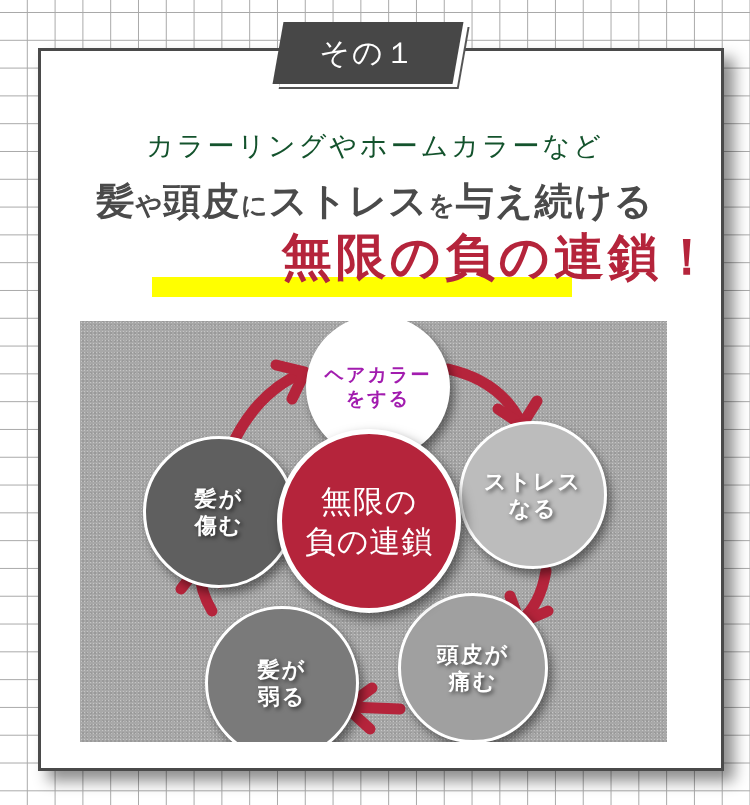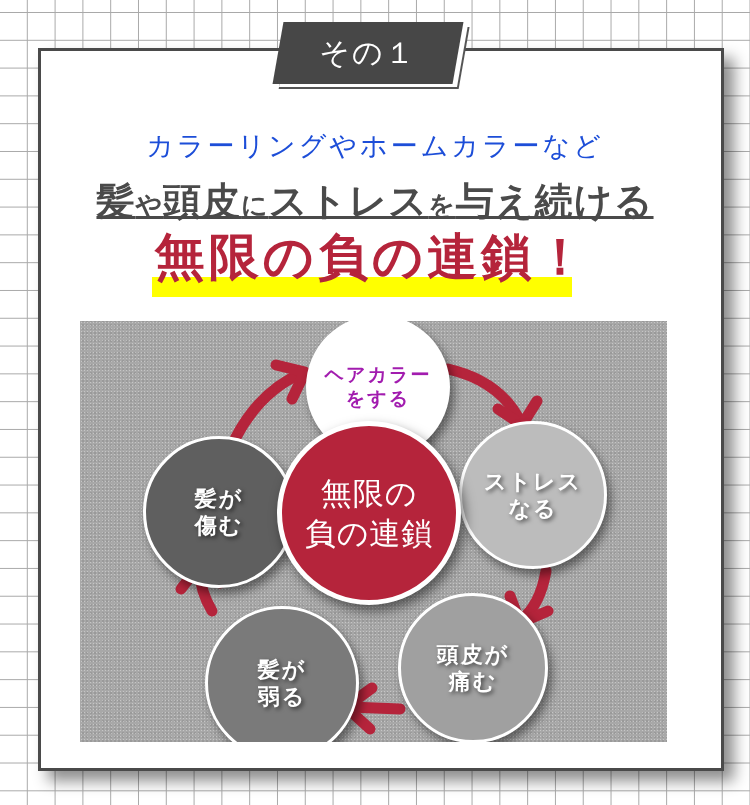--- a/index.html
+++ b/index.html
@@ -23,32 +23,32 @@
     background:#474747; transform:skewX(-10deg);
     box-shadow:6px 4px 0 -1px #ffffff, 7px 5px 0 0 #555;
   }
   .label-text {
     position:absolute; left:278px; top:22px; width:180px; height:62px;
     display:flex; align-items:center; justify-content:center;
     color:#ffffff; font-size:30px; font-family:"DejaVu Serif", serif; letter-spacing:2px;
   }
   .headline1 {
     position:absolute; left:0; width:750px; top:128px; text-align:center;
-    color:#1d4ed8; font-size:27px; letter-spacing:3px; font-family:"DejaVu Serif", serif;
+    color:#14532d; font-size:27px; letter-spacing:3px; font-family:"DejaVu Serif", serif;
   }
   .headline2 {
     position:absolute; left:0; width:750px; top:176px; text-align:center;
-    color:#4a4a4a; font-size:38px; font-weight:bold; letter-spacing:1px; font-family:"DejaVu Serif", serif;text-decoration:underline;
+    color:#4a4a4a; font-size:38px; font-weight:bold; letter-spacing:1px; font-family:"DejaVu Serif", serif;
   }
   .headline2 .small { font-size:26px; font-weight:bold; }
   .highlight {
     position:absolute; left:152px; top:277px; width:420px; height:20px; background:#ffff00;
   }
   .headline3 {
-    position:absolute; left:16px; width:712px; top:224px; text-align:center;
+    position:absolute; left:4px; width:712px; top:224px; text-align:right;
     color:#b5243b; font-size:50px; font-weight:bold; letter-spacing:4px; font-family:"DejaVu Serif", serif;
   }
   .panel {
     position:absolute; left:80px; top:321px; width:587px; height:421px;
     background:#a8a8a8;
     background-image:
       radial-gradient(rgba(255,255,255,0.35) 0.6px, transparent 0.9px),
       radial-gradient(rgba(80,80,80,0.25) 0.6px, transparent 0.9px);
     background-size:3px 3px, 4px 4px;
     background-position:0 0, 1px 2px;
@@ -63,21 +63,21 @@
     white-space:pre-line; line-height:1.25;
   }
   .c-text { text-shadow:2px 2px 4px rgba(0,0,0,0.6); color:#ffffff; font-size:22px; letter-spacing:2px; }
   .c-top { left:226px; top:-6px; width:144px; height:144px; background:#ffffff; border:none; }
   .c-top .c-text { color:#a21caf; text-shadow:none; font-size:19px; }
   .c-right { left:379px; top:100px; width:142px; height:142px; background:#bcbcbc; }
   .c-bright { left:318px; top:272px; width:144px; height:144px; background:#a0a0a0; }
   .c-bleft { left:125px; top:285px; width:148px; height:148px; background:#7a7a7a; }
   .c-left { left:63px; top:115px; width:146px; height:146px; background:#5f5f5f; }
   .c-center {
-    left:197px; top:100px; width:174px; height:174px; background:#b5243b;
+    left:197px; top:108px; width:174px; height:174px; background:#b5243b;
     border:5px solid #ffffff; box-shadow:4px 6px 12px rgba(0,0,0,0.5);
   }
   .c-center .c-text { font-family:"DejaVu Serif", serif; font-weight:normal; font-size:31px; text-shadow:none; line-height:1.3; letter-spacing:1px; }
 </style>
 </head>
 <body>
 
 <div class="card"></div>
 
 <div class="label-tag"></div>

